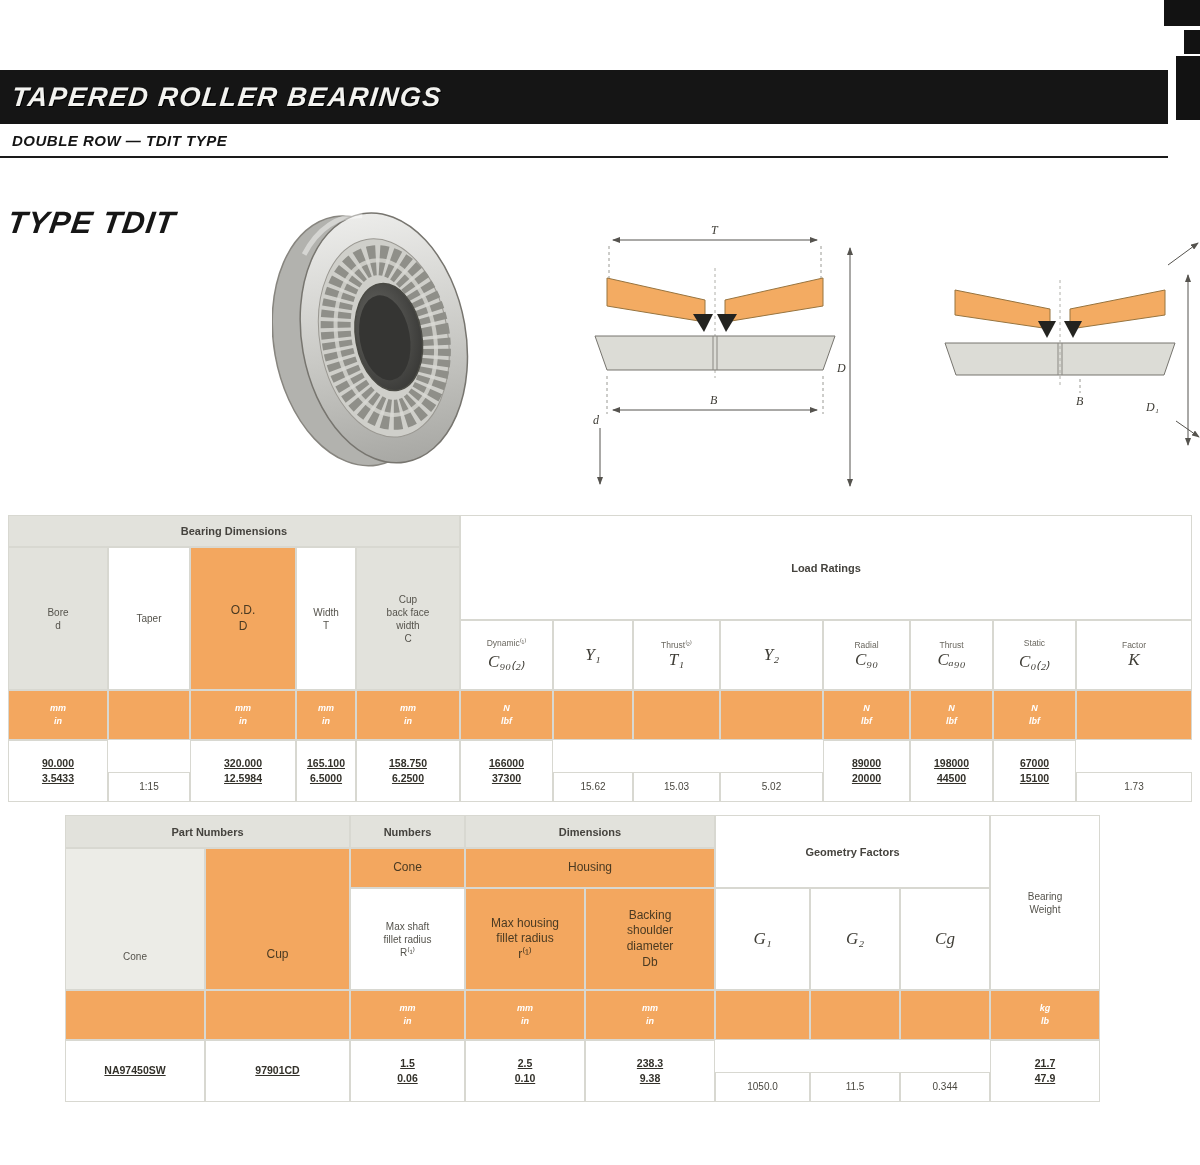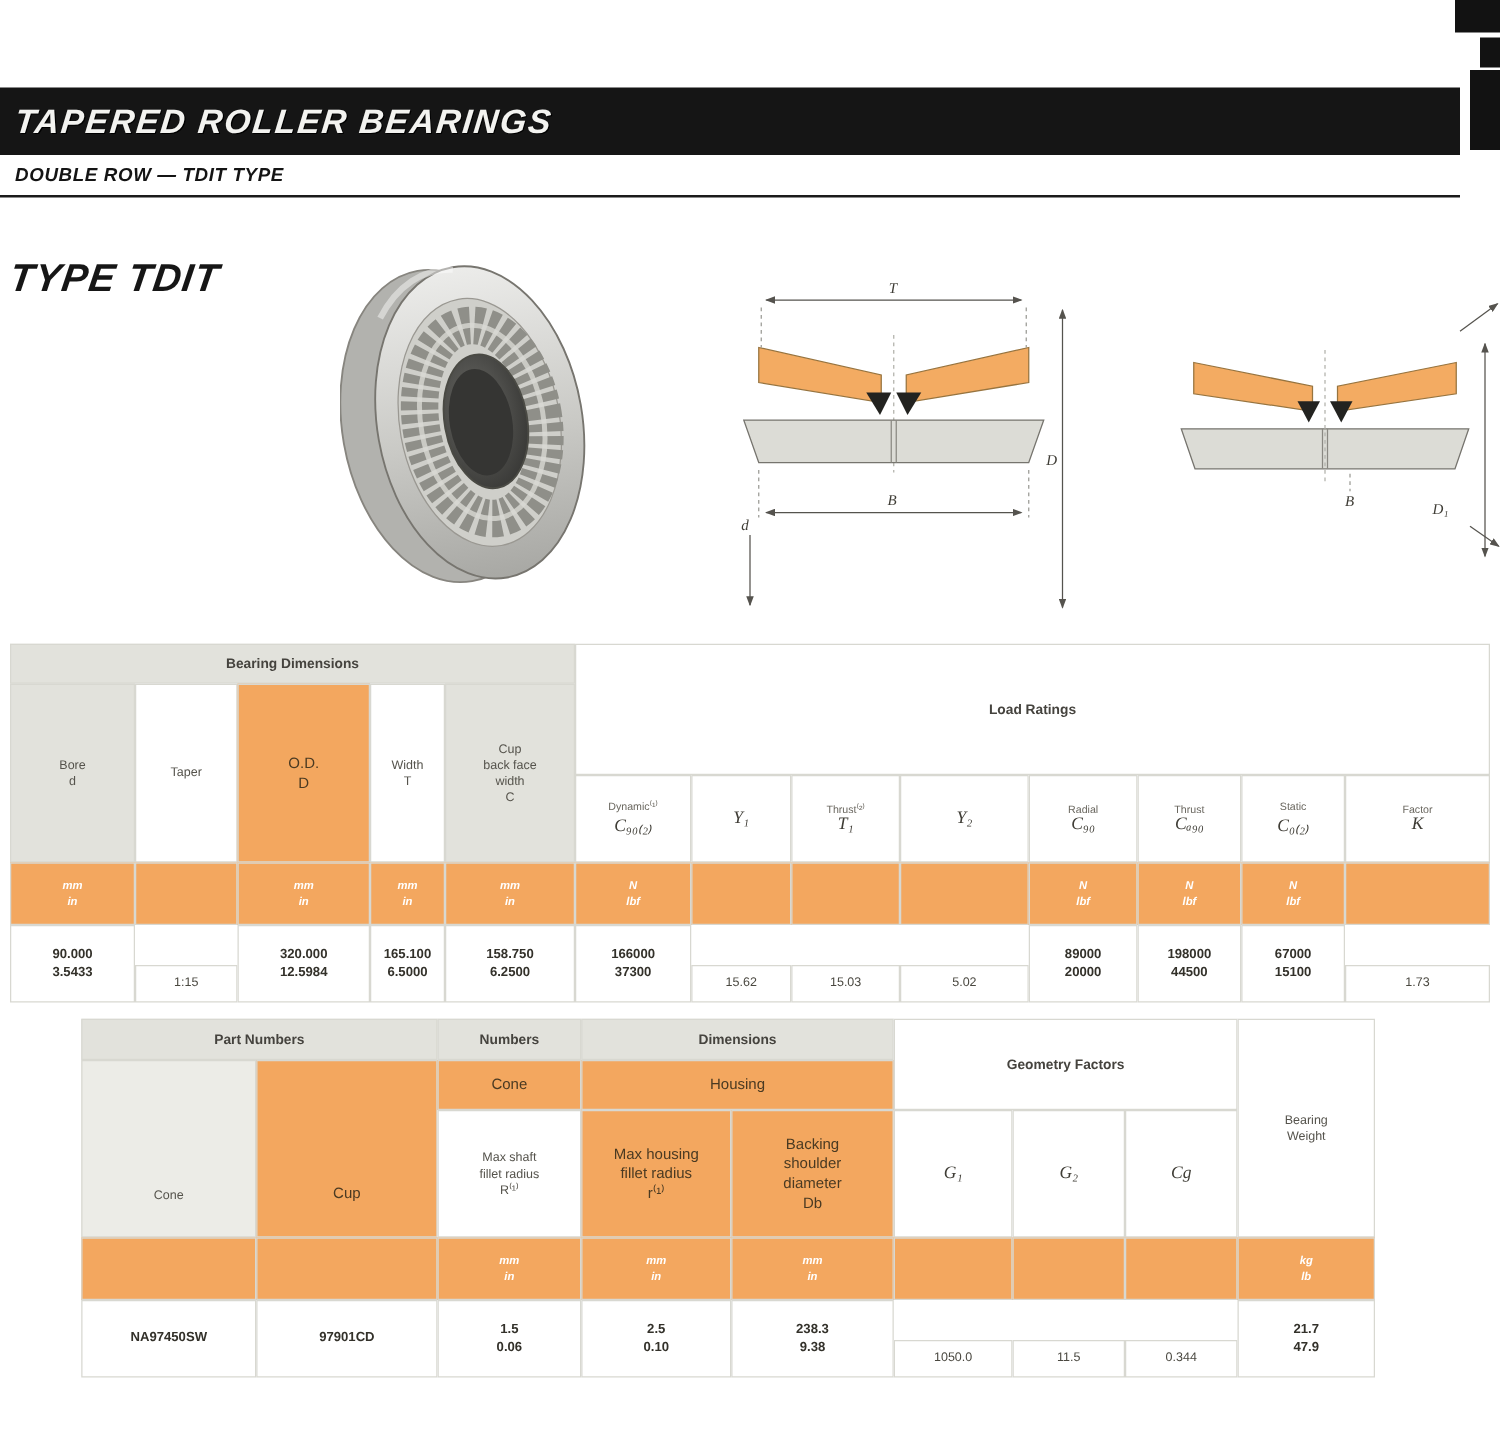--- a/index.html
+++ b/index.html
@@ -27,23 +27,23 @@
   .cell{display:flex;flex-direction:column;align-items:center;justify-content:center;text-align:center;
         white-space:pre-line;border:1px solid #d8d8d1;box-sizing:border-box;overflow:hidden;}
   .bg-gray{background:#e2e2dc;}
   .bg-lgray{background:#ecece7;}
   .bg-orange{background:#f3a75f;}
   .bg-white{background:#ffffff;}
   .gh{font-size:11px;font-weight:bold;color:#45433e;}
   .lbl{font-size:10px;color:#55534c;line-height:1.3;}
   .lbl-dk{font-size:12px;color:#4a3a22;line-height:1.3;}
   .tophead{font-size:8.5px;color:#6a675f;line-height:1.2;}
-  .sym{font-family:"Liberation Serif",serif;font-style:italic;font-size:14px;color:#3f3d36;text-align:right;}
+  .sym{font-family:"Liberation Serif",serif;font-style:italic;font-size:17px;color:#3f3d36;text-align:right;}
   .units{color:#fff;font-weight:bold;font-size:9px;line-height:1.4;font-style:italic;}
-  .val{font-weight:bold;font-size:10.5px;color:#33312a;line-height:1.45;}
+  .val{font-weight:bold;font-size:10.5px;color:#33312a;line-height:1.45;text-decoration:underline;}
   .val-sm{font-size:10px;color:#4a4840;line-height:1.4;margin-top:32px;}
   .bottom-label{justify-content:flex-end;padding-bottom:26px;}
 </style>
 </head>
 <body>
 
 <div class="page">
 
   <div class="blk" style="left:1164px;top:0;width:36px;height:26px"></div>
   <div class="blk" style="left:1184px;top:30px;width:16px;height:24px"></div>

